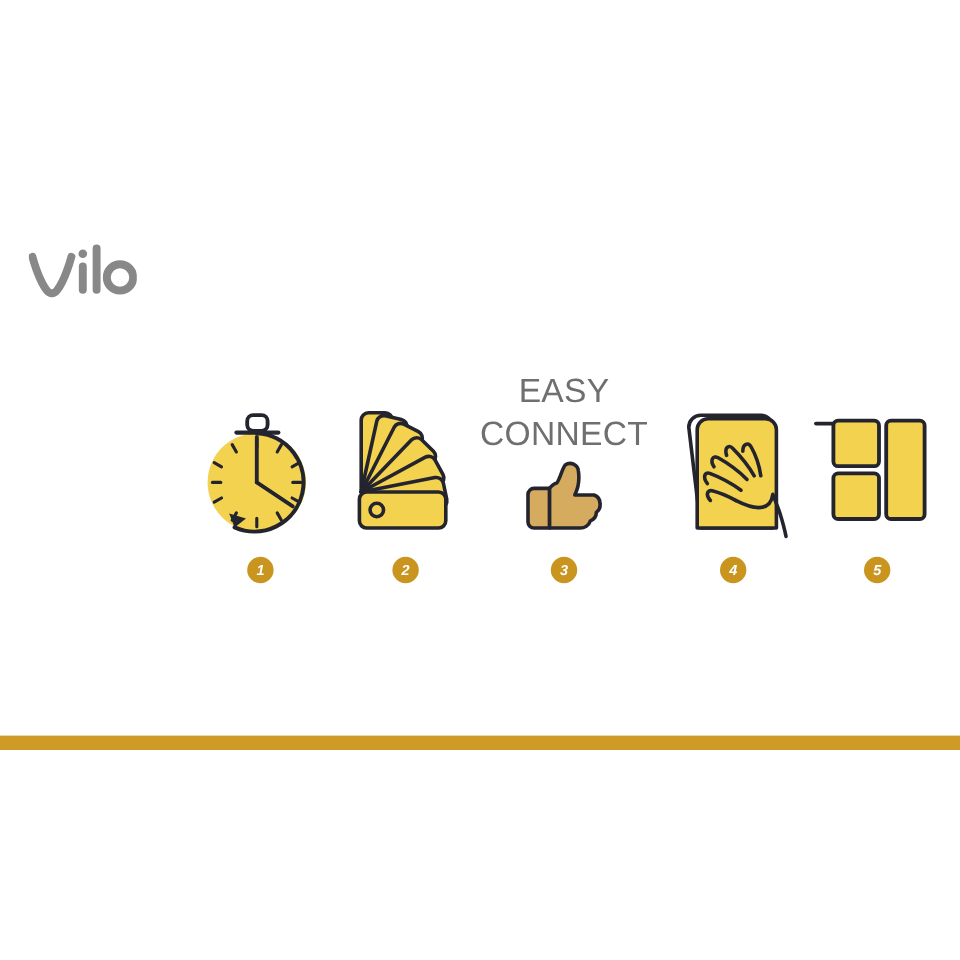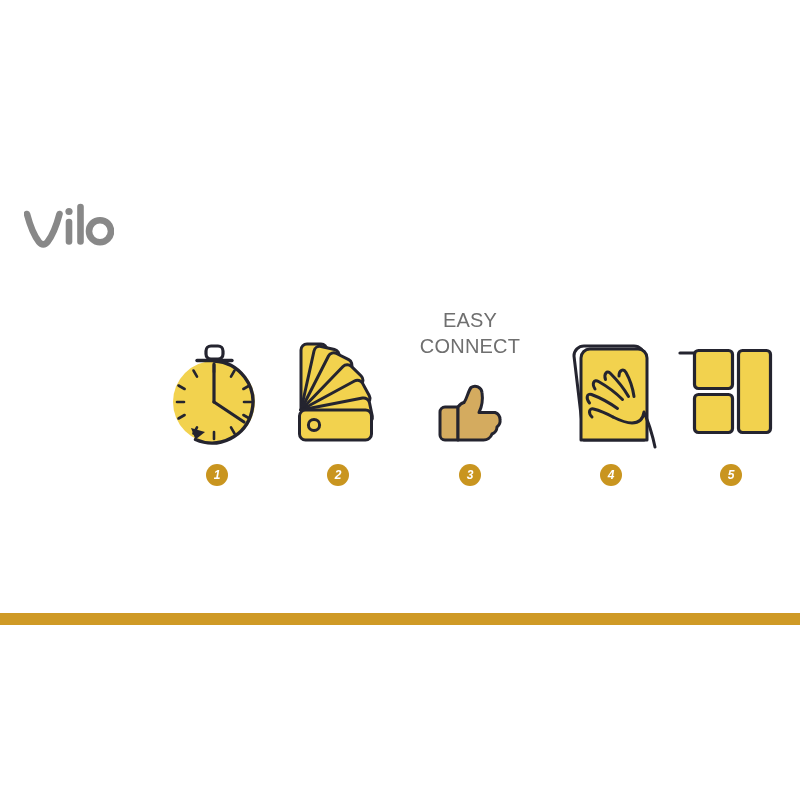--- a/index.html
+++ b/index.html
@@ -53,21 +53,21 @@
   }
 
   
   .feature-caption {
     position: absolute;
     left: -20px;
     top: 8px;
     width: 160px;
     text-align: center;
     color: #6f6f6f;
-    font-size: 20px;
+    font-size: 28px;
     line-height: 1.28;
     letter-spacing: 0.2px;
     white-space: pre-line;
   }
 
   
   .step-badge {
     position: absolute;
     top: 164px;
     left: 50%;

